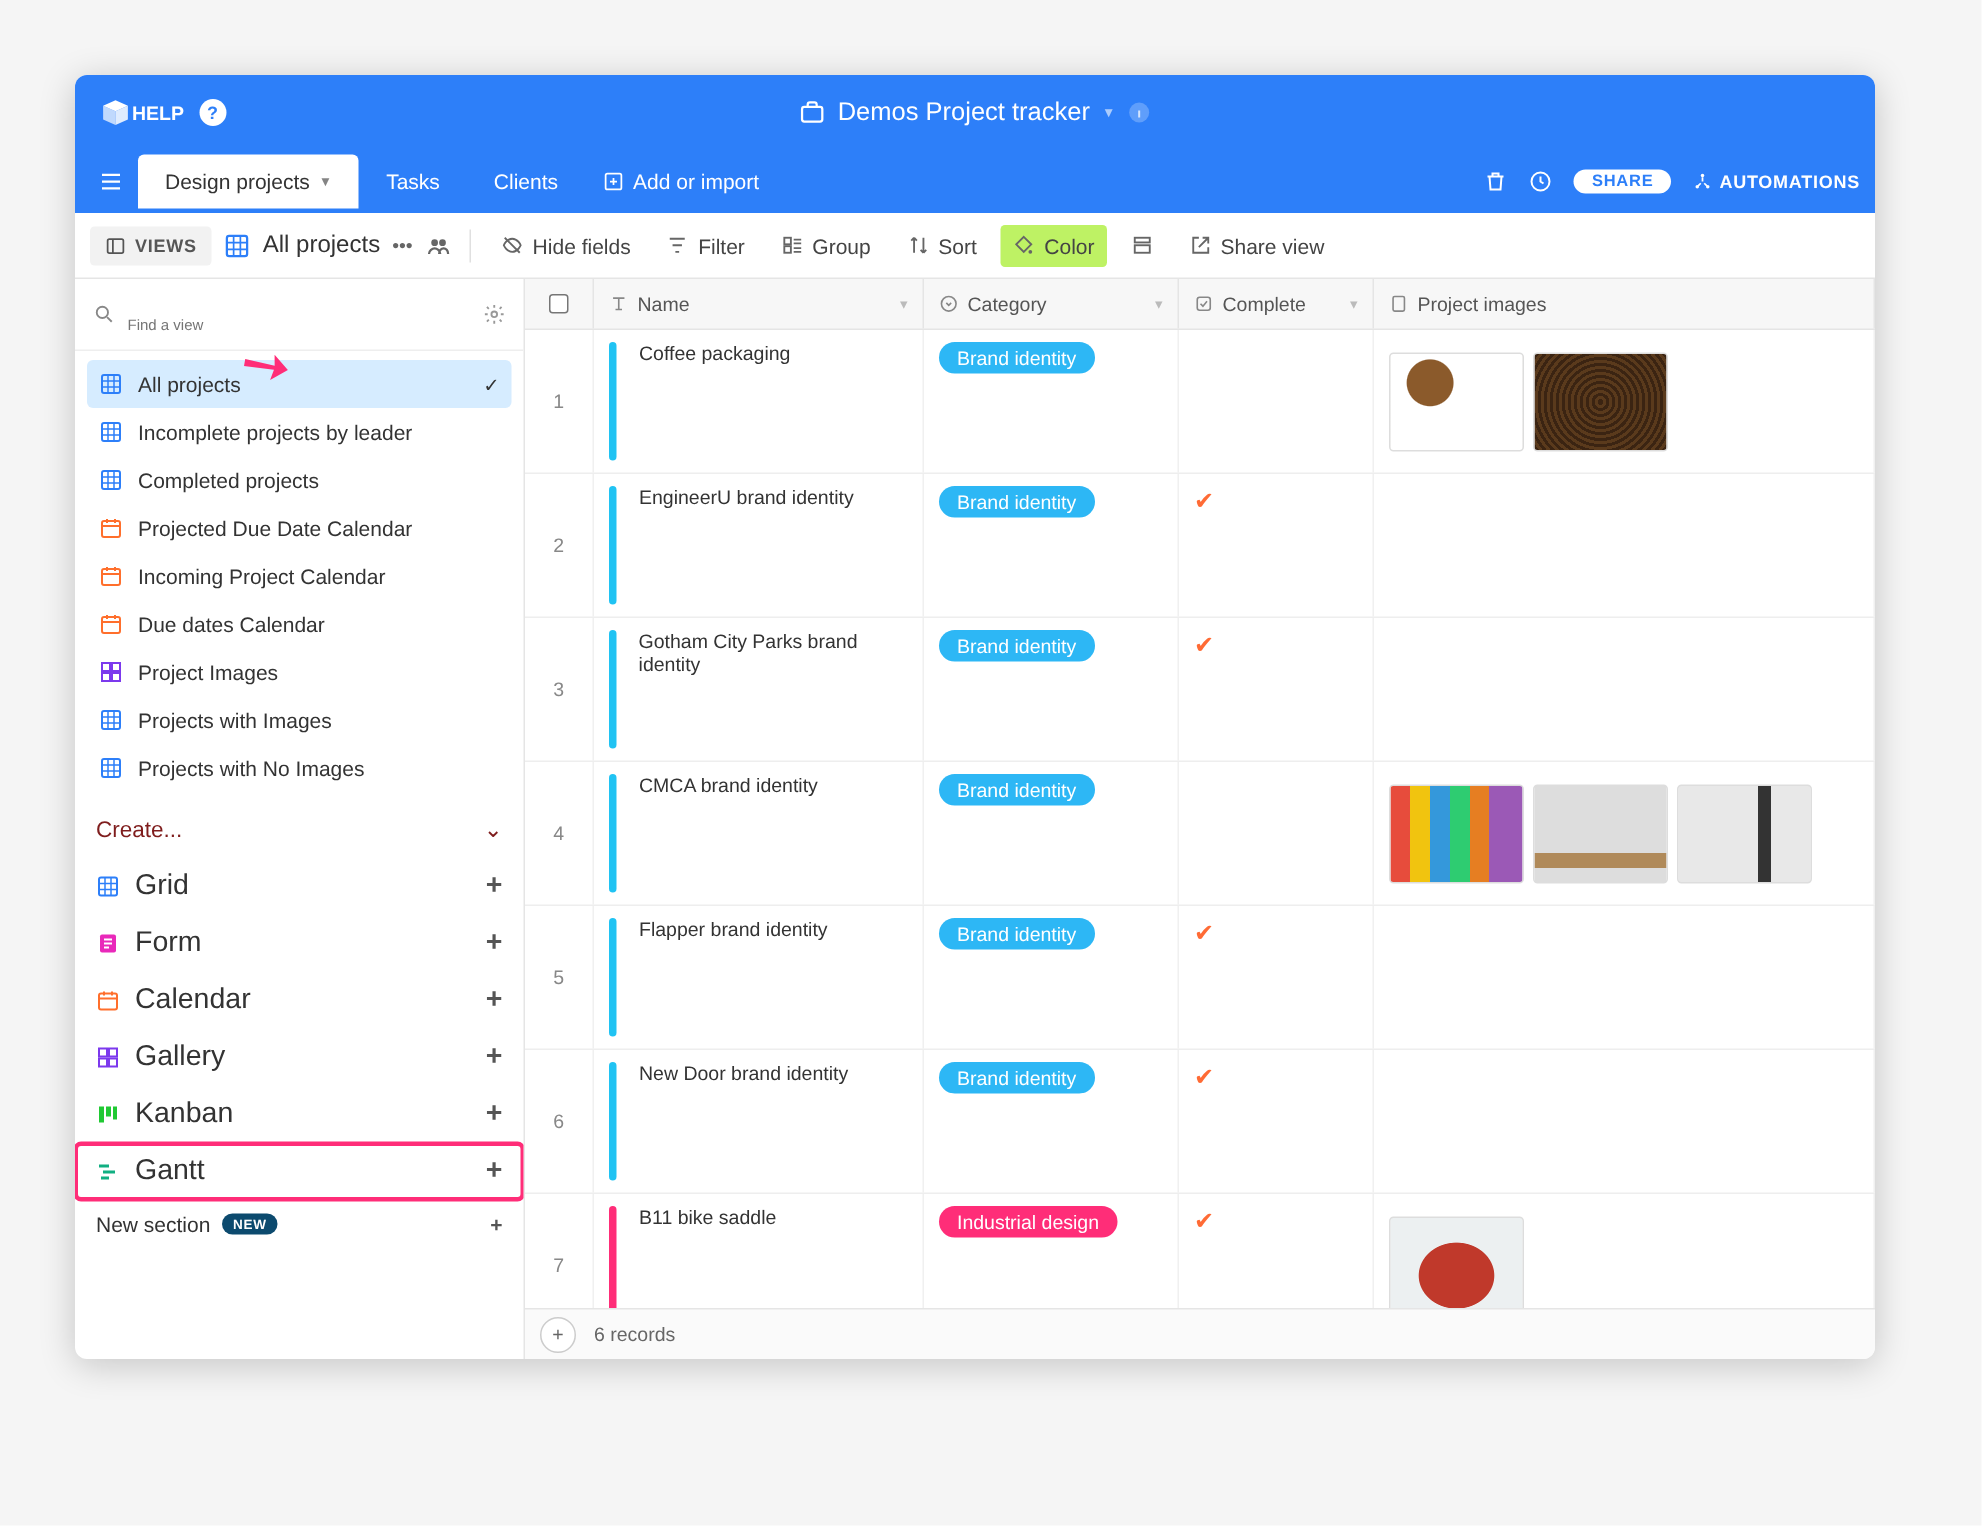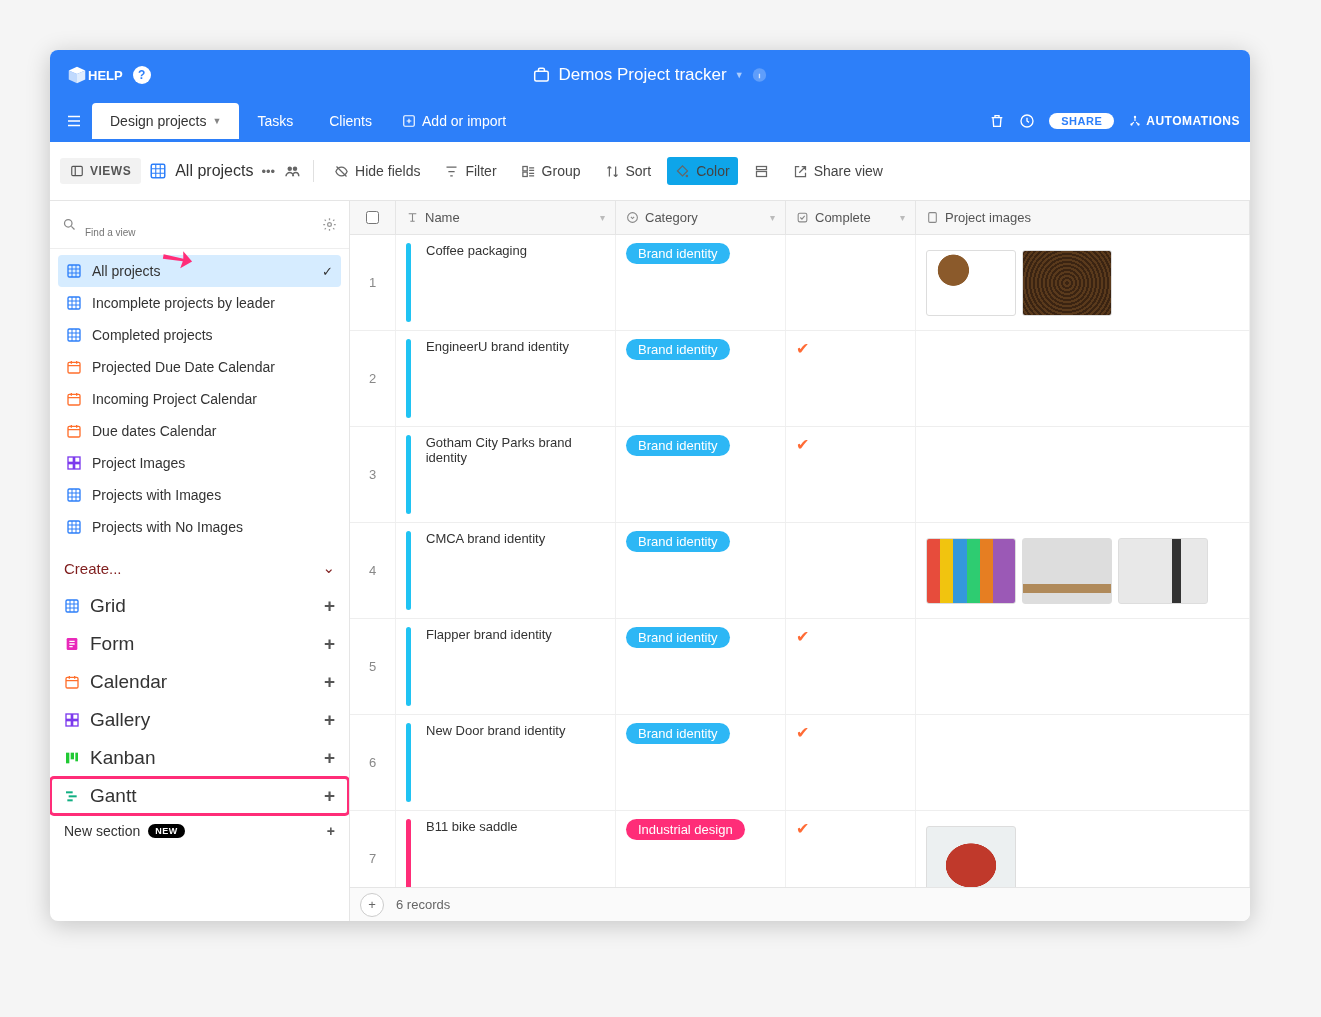--- a/index.html
+++ b/index.html
@@ -14,26 +14,26 @@
 .tabbar { background: #2d7ff9; display: flex; align-items: center; padding: 0 10px; height: 42px; gap: 4px; }
 .menu-btn { width: 28px; height: 28px; display: flex; align-items: center; justify-content: center; color: #fff; cursor: pointer; }
 .tab { padding: 10px 18px; color: #fff; cursor: pointer; font-size: 14px; display: flex; align-items: center; gap: 6px; }
 .tab.active { background: #fff; color: #333; border-radius: 4px 4px 0 0; }
 .tab-caret { font-size: 9px; opacity: 0.6; }
 .add-import { color: #fff; display: flex; align-items: center; gap: 6px; cursor: pointer; margin-left: 8px; font-size: 14px; }
 .tabbar-right { margin-left: auto; display: flex; align-items: center; gap: 14px; color: #fff; }
 .share-pill { background: #fff; color: #2d7ff9; border-radius: 12px; padding: 2px 12px; font-size: 11px; font-weight: 700; letter-spacing: 0.5px; }
 .automations { font-size: 12px; font-weight: 600; letter-spacing: 0.5px; }
 
-.toolbar { display: flex; align-items: center; height: 59px; border-bottom: 1px solid #e5e5e5; padding: 0 10px; gap: 8px; background: #fff; }
+.toolbar { display: flex; align-items: center; height: 44px; border-bottom: 1px solid #e5e5e5; padding: 0 10px; gap: 8px; background: #fff; }
 .views-toggle { display: flex; align-items: center; gap: 6px; padding: 6px 10px; background: #f2f2f2; border-radius: 3px; font-size: 12px; font-weight: 700; letter-spacing: 0.5px; color: #555; cursor: pointer; }
 .current-view { display: flex; align-items: center; gap: 8px; font-size: 16px; font-weight: 500; cursor: pointer; }
 .grid-icon { color: #2d7ff9; }
 .tb-item { display: flex; align-items: center; gap: 6px; padding: 6px 8px; cursor: pointer; color: #444; font-size: 14px; border-radius: 3px; }
-.tb-item.active { background: #0ea5e9; }
+.tb-item.active { background: #bef264; }
 .tb-divider { width: 1px; height: 22px; background: #e0e0e0; margin: 0 4px; }
 
 .body { display: flex; height: 720px; }
 .sidebar { width: 300px; border-right: 1px solid #e5e5e5; display: flex; flex-direction: column; overflow-y: auto; position: relative; }
 .sidebar::-webkit-scrollbar { width: 8px; }
 .sidebar::-webkit-scrollbar-thumb { background: #ccc; border-radius: 4px; }
 .search-row { display: flex; align-items: center; padding: 10px 12px; gap: 8px; border-bottom: 1px solid #eee; }
 .search-input { flex: 1; border: none; outline: none; font-size: 10px; color: #888; margin-top: 16px; }
 .gear { color: #999; cursor: pointer; }
 .arrow-annotation { position: absolute; top: 34px; left: 110px; color: #ff2d78; font-size: 40px; transform: rotate(-35deg); pointer-events: none; z-index: 5; }
@@ -41,21 +41,21 @@
 .view-list { padding: 6px 8px; }
 .view-item { display: flex; align-items: center; gap: 10px; padding: 8px 8px; border-radius: 4px; cursor: pointer; font-size: 14px; }
 .view-item.selected { background: #d6ecff; }
 .view-check { margin-left: auto; font-size: 13px; color: #333; }
 .vi-icon { width: 16px; height: 16px; flex-shrink: 0; }
 
 .create-header { display: flex; align-items: center; justify-content: space-between; padding: 10px 14px; color: #7f1d1d; font-size: 15px; cursor: pointer; }
 .create-item { display: flex; align-items: center; gap: 10px; padding: 8px 14px; cursor: pointer; font-size: 19px; }
 .create-plus { margin-left: auto; color: #555; font-weight: 600; }
 .create-item.highlighted { outline: 3px solid #ff2d78; outline-offset: -2px; border-radius: 4px; }
-.new-badge { background: #000000; color: #fff; font-size: 9px; font-weight: 700; padding: 2px 7px; border-radius: 8px; letter-spacing: 0.5px; }
+.new-badge { background: #0c4a6e; color: #fff; font-size: 9px; font-weight: 700; padding: 2px 7px; border-radius: 8px; letter-spacing: 0.5px; }
 .new-section-row { display: flex; align-items: center; gap: 8px; padding: 8px 14px; font-size: 14px; }
 
 .grid { flex: 1; display: flex; flex-direction: column; overflow: hidden; }
 .grid-header { display: flex; border-bottom: 1px solid #e5e5e5; background: #f7f7f7; height: 34px; align-items: center; }
 .gh-cell { border-right: 1px solid #e5e5e5; padding: 0 10px; display: flex; align-items: center; gap: 6px; color: #555; font-size: 13px; height: 100%; }
 .gh-cell .caret { margin-left: auto; color: #bbb; font-size: 10px; }
 .col-check { width: 46px; justify-content: center; }
 .col-name { width: 220px; }
 .col-cat { width: 170px; }
 .col-comp { width: 130px; }

